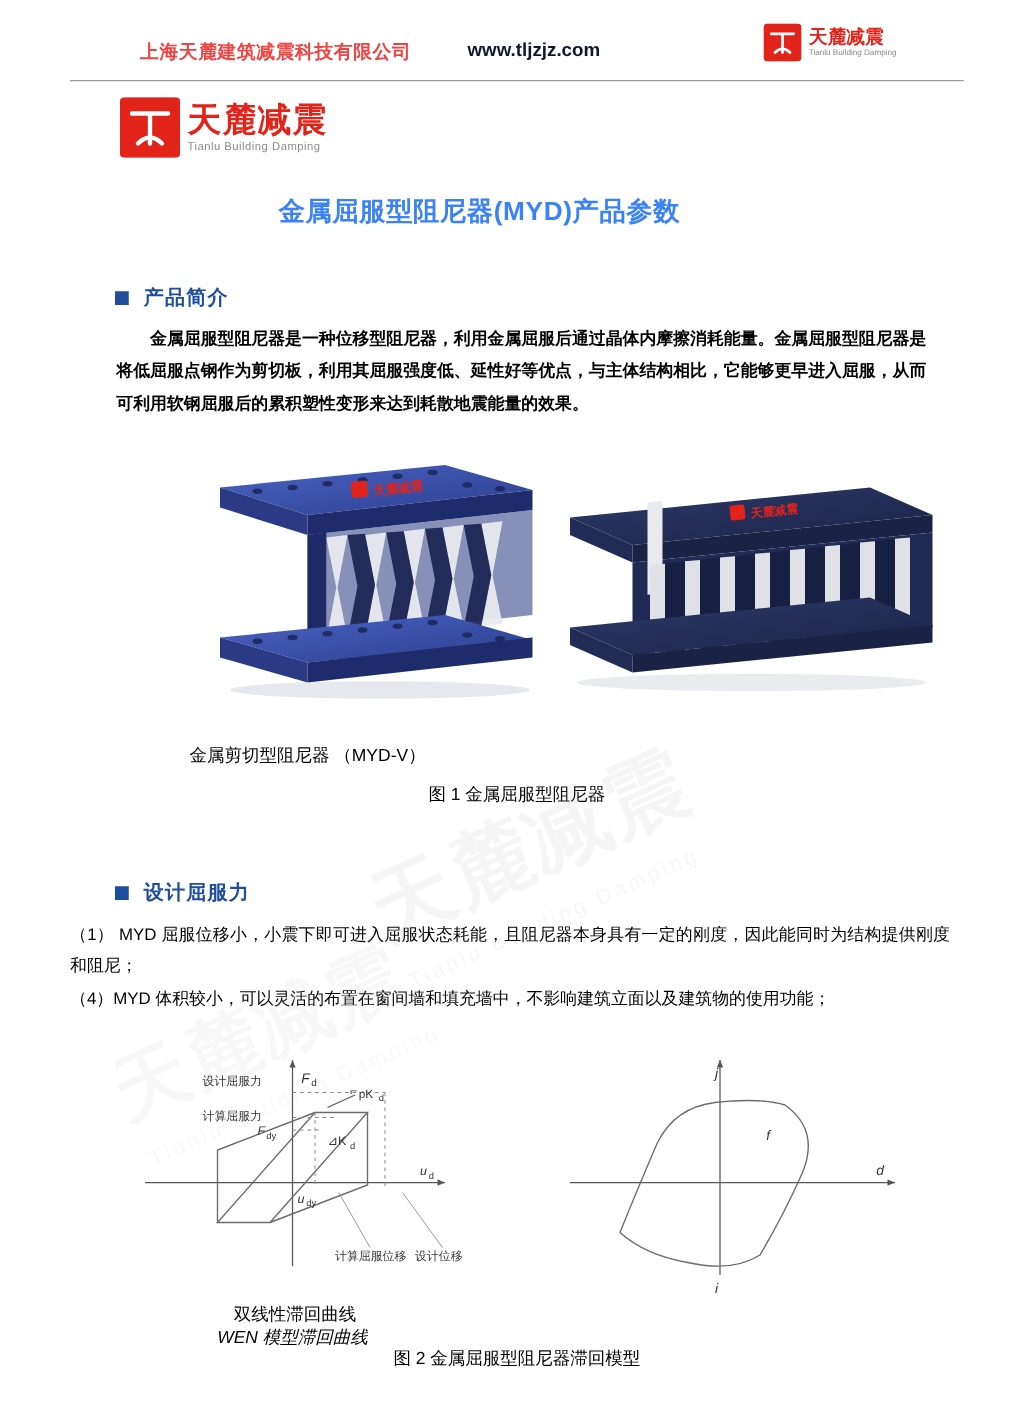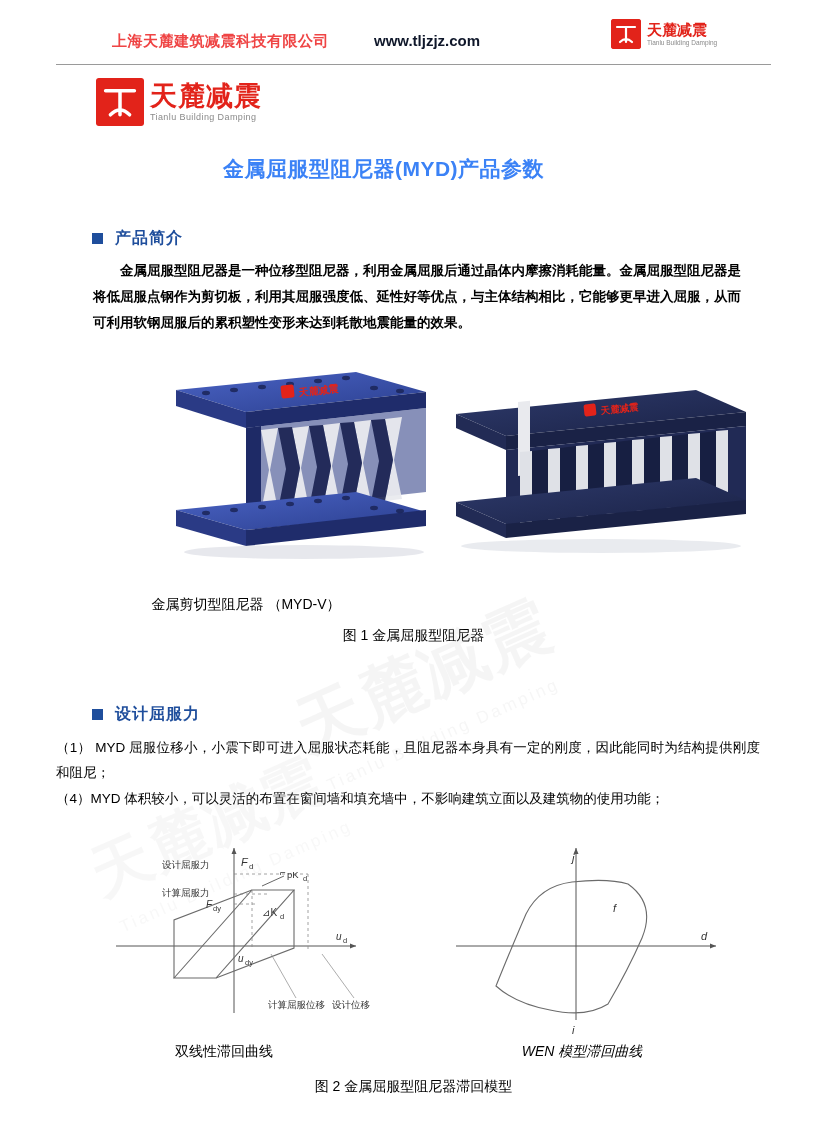--- a/index.html
+++ b/index.html
@@ -190,23 +190,24 @@
   .fig2-wrap {
     position: absolute;
     left: 56px;
     top: 838px;
     width: 716px;
     height: 200px;
   }
   .fig2-caption-row {
     position: absolute;
     top: 1043px;
-    left: 44px;
+    left: 56px;
     width: 716px;
     display: flex;
+    flex-direction: column;
   }
   .fig2-caption {
     font-size: 14px;
     text-align: center;
   }
   .f2-left { width: 360px; }
   .f2-right { width: 356px; font-style: italic; }
 
   
   .watermark {

